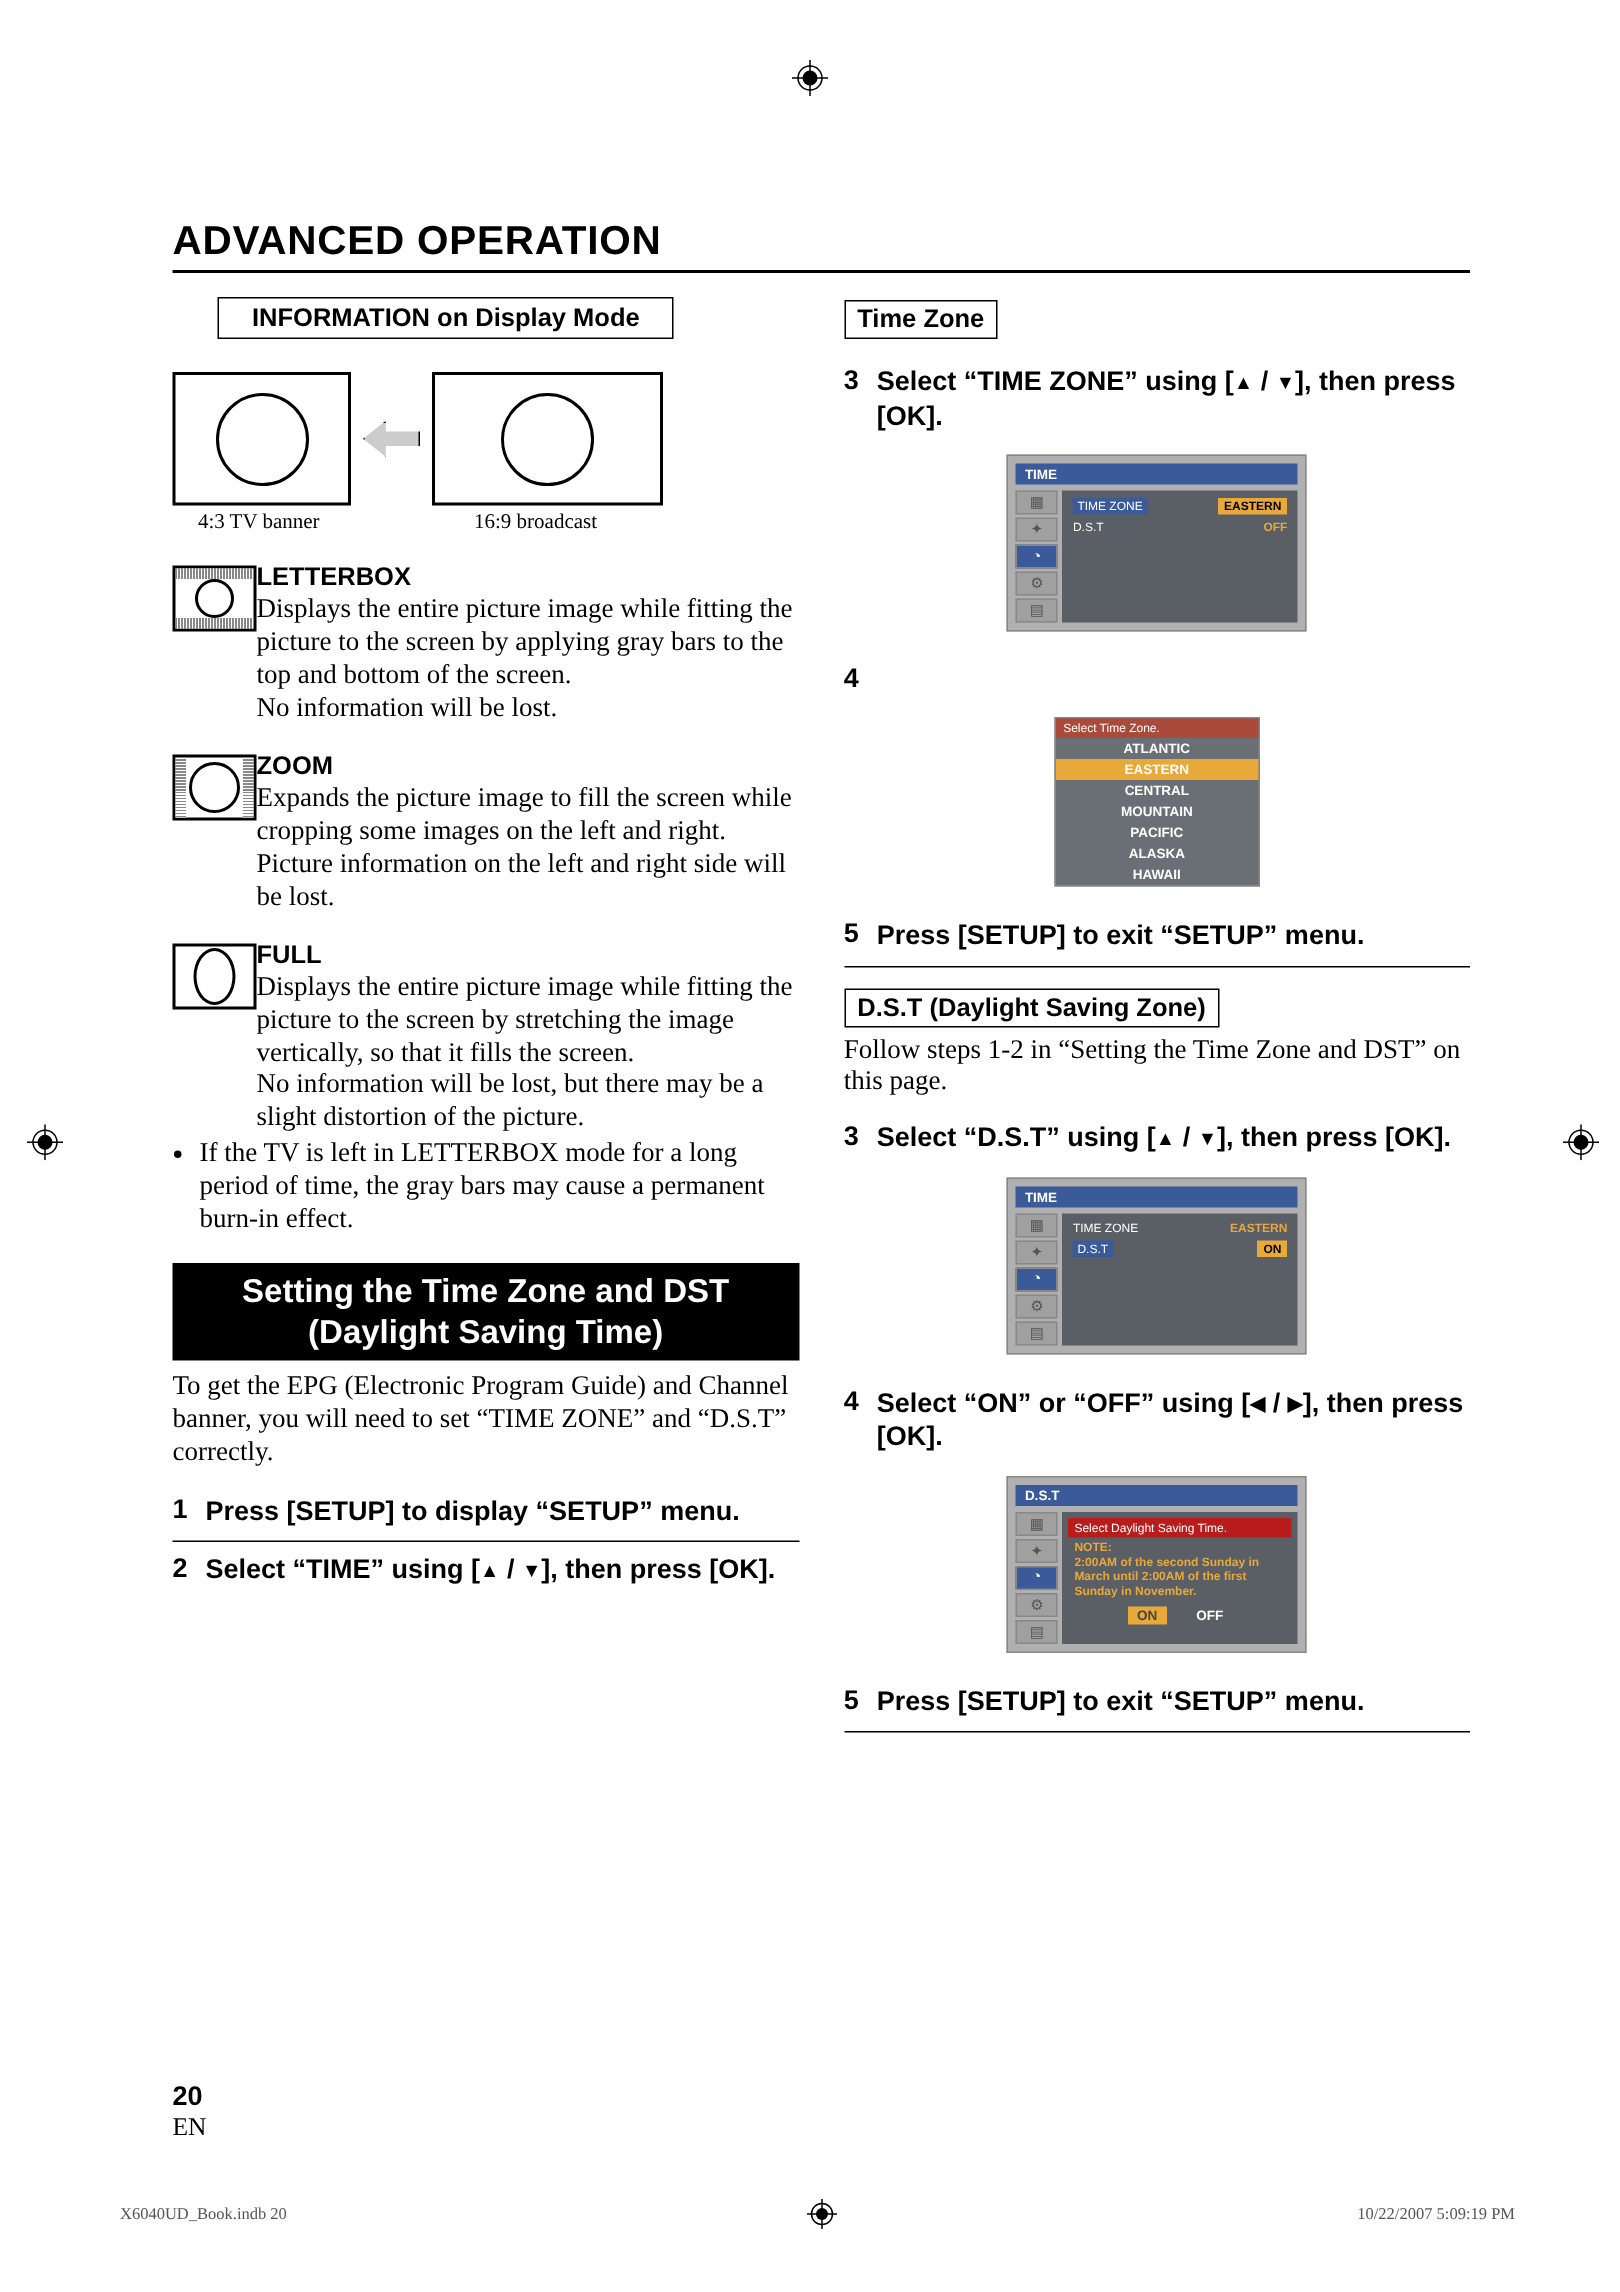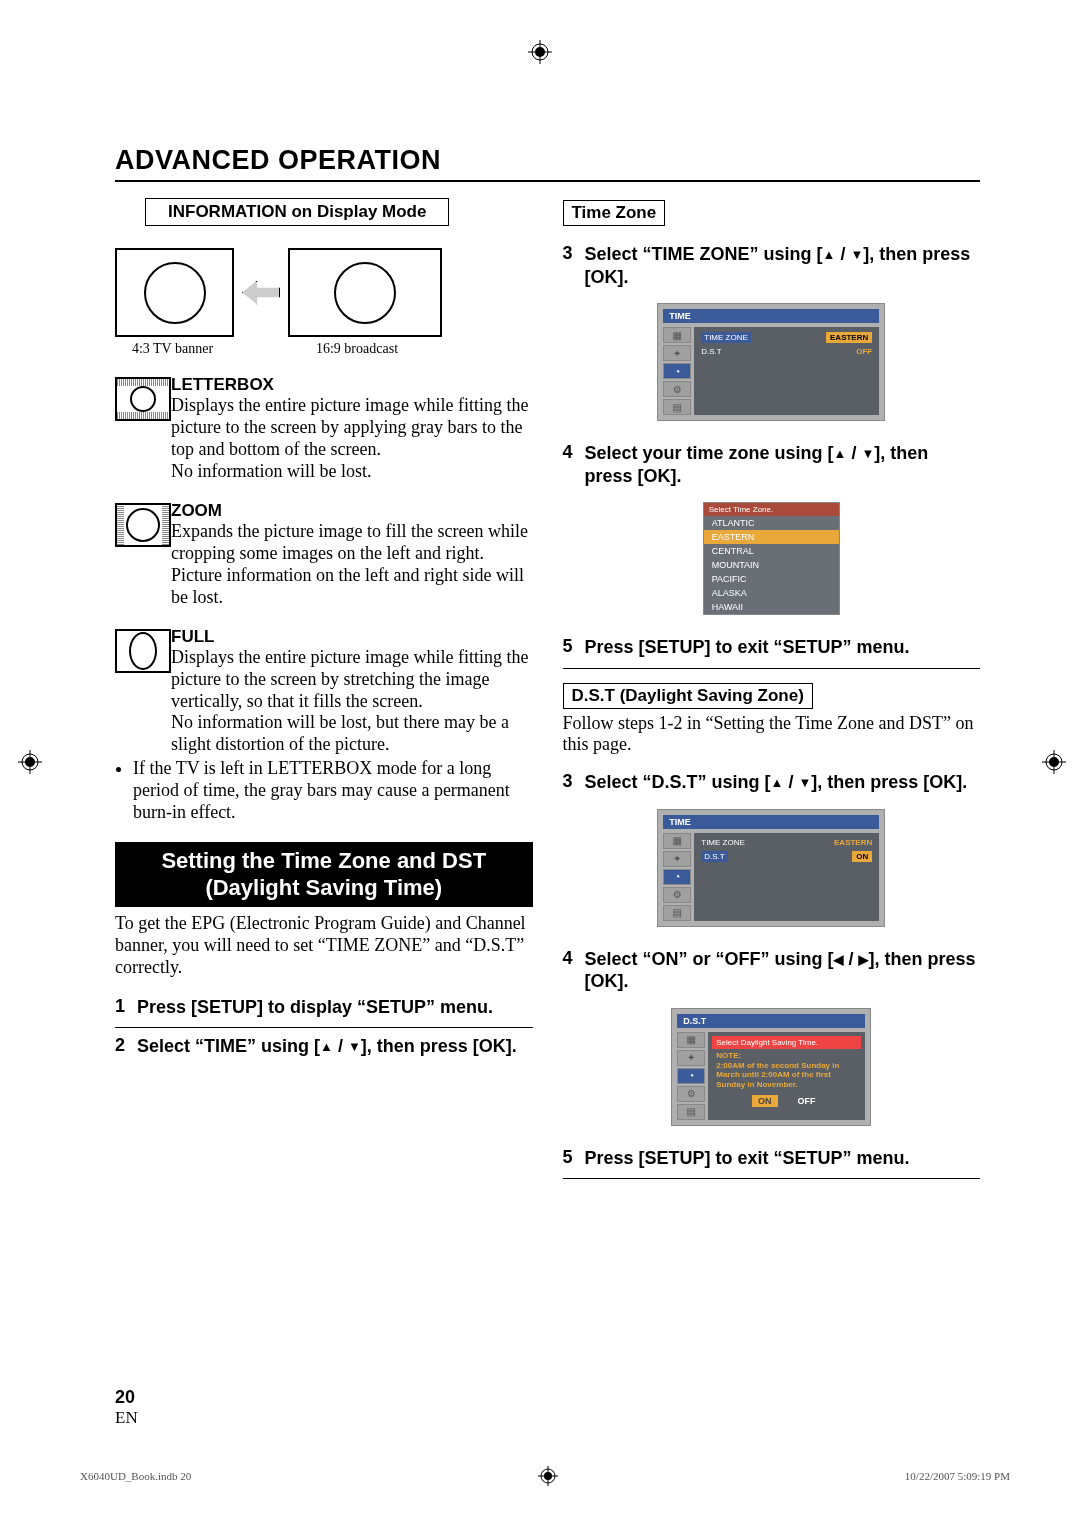--- a/index.html
+++ b/index.html
@@ -173,21 +173,21 @@
     font-family: Arial, Helvetica, sans-serif;
     font-weight: bold;
     border: 1px solid #000;
     display: inline-block;
     padding: 2px 8px;
     font-size: 17px;
     margin-top: 2px;
   }
 
   .osd {
-    width: 228px;
+    width: 200px;
     margin: 6px auto 0 auto;
     font-family: Arial, Helvetica, sans-serif;
     font-size: 8px;
     color: #fff;
     border-radius: 11px;
   }
   .osd-outer { background:#b0b0b0; border:1px solid #888; padding:5px; }
   .osd-title { background:#3a5a9a; padding:2px 6px; font-weight:bold; font-size:9px; margin-bottom:4px; }
   .osd-body { display:flex; }
   .osd-side { width:28px; display:flex; flex-direction:column; gap:2px; }
@@ -202,32 +202,32 @@
   .tz-list {
     width: 135px;
     margin: 6px auto 0 auto;
     font-family: Arial, Helvetica, sans-serif;
     font-size: 9px;
     color:#fff;
     background:#6a6f76;
     border:1px solid #888;
   }
   .tz-list .hdr { background:#aa4a3a; padding:2px 5px; font-size:8px; }
-  .tz-list .item { padding:2px 8px; font-weight:normal; }
+  .tz-list .item { padding:2px 8px; font-weight:bold;text-align:center; }
   .tz-list .item.sel { background:#e8a83a; color:#fff; }
 
   .dst-osd {
     width: 200px;
     margin: 6px auto 0 auto;
     font-family: Arial, Helvetica, sans-serif;
     font-size: 8px;
     color:#fff;
   }
   .dst-main { flex:1; background:#5a5f66; margin-left:3px; padding:4px; }
-  .dst-hdr { background:#ef4444; padding:2px 4px; font-size:8px; }
+  .dst-hdr { background:#b91c1c; padding:2px 4px; font-size:8px; }
   .dst-note { color:#e8a83a; font-weight:bold; font-size:8px; padding:2px 4px; line-height:1.2; }
   .dst-opts { display:flex; justify-content:center; gap:14px; padding:4px 0 2px 0; }
   .dst-opts .opt { font-weight:bold; font-size:9px; padding:1px 6px; }
   .dst-opts .opt.sel { background:#e8a83a; color:#444; }
 
   .page-footer {
     position: absolute;
     bottom: 100px;
     left: 115px;
   }
@@ -404,23 +404,20 @@
                 </div>
               <div style="height:30px"></div>
             </div>
           </div>
         </div>
       </div>
 
       <div class="step-list" style="margin-top:14px">
         <div class="step noborder">
           <div class="step-num">4</div>
-          <div class="step-text">
-            <span>Select your time zone using [</span><span class="tri">▲</span> / <span class="tri">▼</span><span>], then press [OK].</span>
-          </div>
         </div>
       </div>
 
       
       <div class="tz-list">
         <div class="hdr">Select Time Zone.</div>
         <div class="item">ATLANTIC</div>
         <div class="item sel">EASTERN</div>
         <div class="item">CENTRAL</div>
         <div class="item">MOUNTAIN</div>

